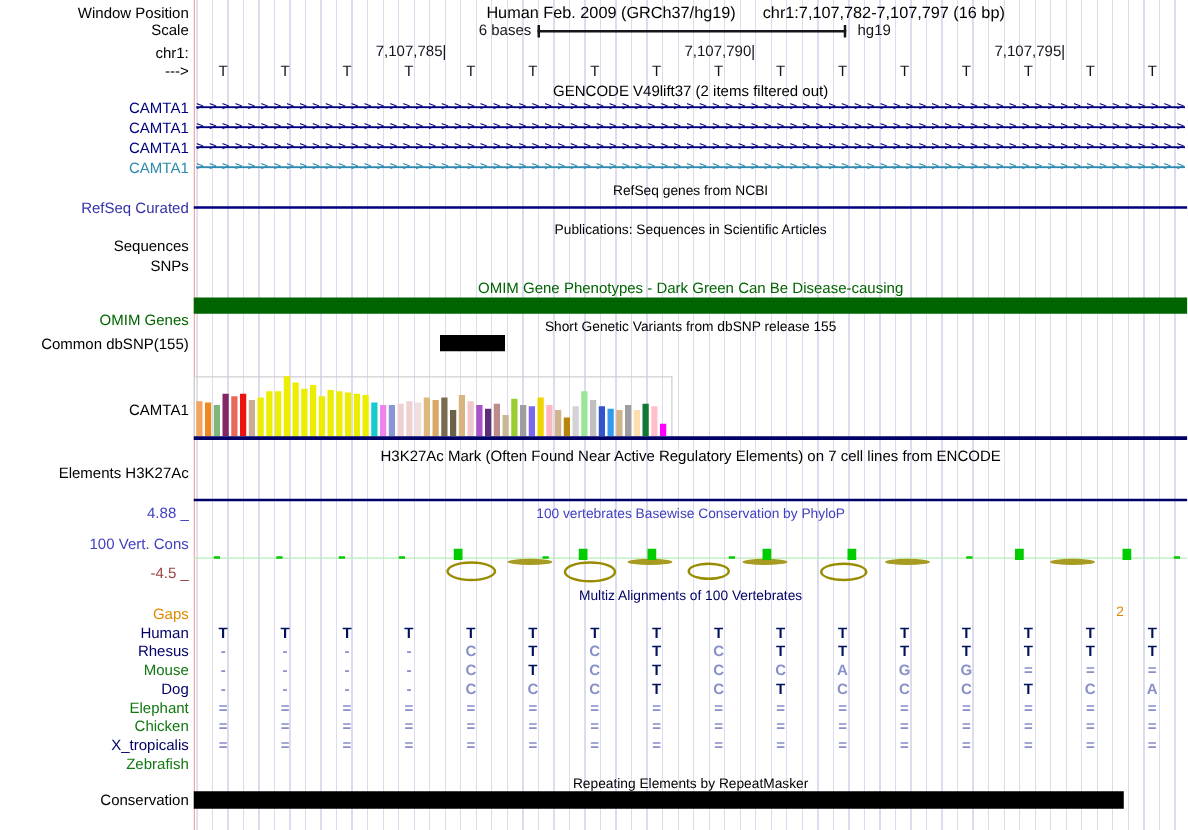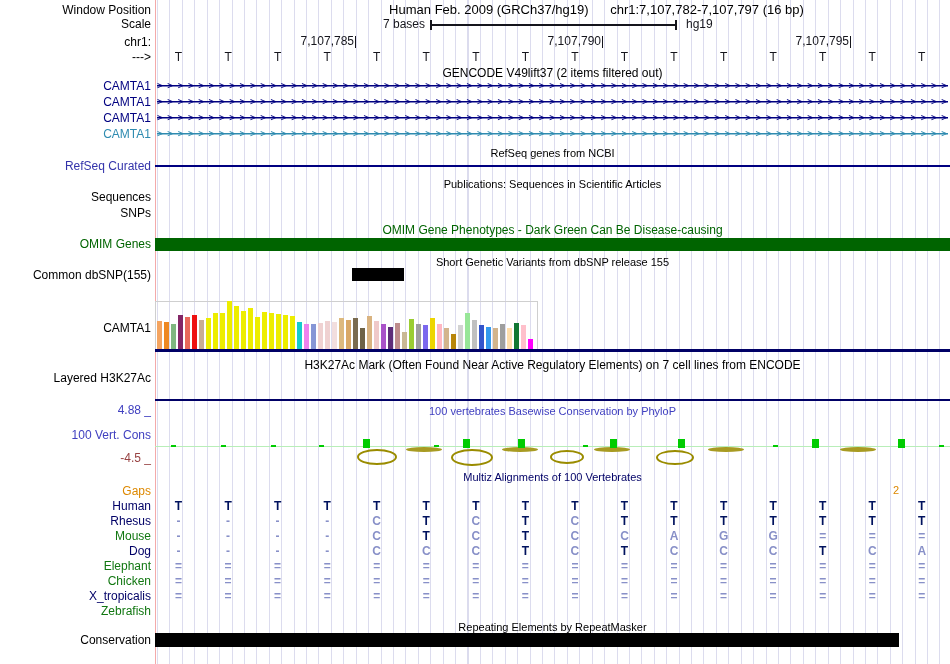--- a/index.html
+++ b/index.html
@@ -39,21 +39,21 @@
   <div class="grid"></div>
   <div class="edge"></div>
 
   <div class="lbl" style="top:3px;">Window Position</div>
   <div class="title" style="top:3px;font-size:13px;padding-left:44px;">
     <span>Human Feb. 2009 (GRCh37/hg19)</span>
     <span style="margin-left:18px;">chr1:7,107,782-7,107,797 (16 bp)</span>
   </div>
 
   <div class="lbl" style="top:17px;">Scale</div>
-  <div class="rulerlabel" style="left:305px;top:18px;">7 bases</div>
+  <div class="rulerlabel" style="left:305px;top:18px;">6 bases</div>
   <div class="hline" style="left:430px;top:24px;width:247px;height:2px;background:#15151c;"></div>
   <div class="hline" style="left:430px;top:20px;width:2px;height:10px;background:#15151c;"></div>
   <div class="hline" style="left:675px;top:20px;width:2px;height:10px;background:#15151c;"></div>
   <div class="rulerlabel" style="left:686px;top:18px;width:60px;text-align:left;">hg19</div>
 
   <div class="lbl" style="top:35px;">chr1:</div>
   <div id="ruler-row">
       <div class="rulerlabel" style="left: 234px; top: 35px;">7,107,785</div>
       <div class="tickmark" style="left: 355px; top: 36px;"></div>
       <div class="rulerlabel" style="left: 481px; top: 35px;">7,107,790</div>
@@ -104,21 +104,21 @@
 
   <div class="title t11" style="top:146px;">RefSeq genes from NCBI</div>
   <div class="lbl" style="top:159px;color:#3333aa;">RefSeq Curated</div>
   <div class="hline" style="left:155px;top:165px;width:795px;height:2px;background:#000080;"></div>
 
   <div class="title t11" style="top:177px;">Publications: Sequences in Scientific Articles</div>
   <div class="lbl" style="top:190px;">Sequences</div>
   <div class="lbl" style="top:206px;">SNPs</div>
 
   <div class="title" style="top:223px;color:#006400;">OMIM Gene Phenotypes - Dark Green Can Be Disease-causing</div>
-  <div class="lbl" style="top:237px;color:#006400;">OMIM Genes</div>
+  <div class="lbl" style="top:249px;color:#006400;">OMIM Genes</div>
   <div class="bar" style="left:155px;top:238px;width:795px;height:13px;background:#006400;"></div>
 
   <div class="title t11" style="top:255px;">Short Genetic Variants from dbSNP release 155</div>
   <div class="lbl" style="top:268px;">Common dbSNP(155)</div>
   <div class="bar" style="left:352px;top:268px;width:52px;height:13px;background:#000;"></div>
 
   <div class="lbl" style="top:321px;">CAMTA1</div>
   <div class="gtexframe"></div>
   <div id="gtex-bars">
       <div style="background: rgb(244, 164, 96); height: 28px;"></div>
@@ -172,21 +172,21 @@
       <div style="background: rgb(210, 180, 140); height: 21px;"></div>
       <div style="background: rgb(158, 158, 158); height: 25px;"></div>
       <div style="background: rgb(255, 222, 173); height: 21px;"></div>
       <div style="background: rgb(17, 119, 51); height: 26px;"></div>
       <div style="background: rgb(255, 192, 203); height: 24px;"></div>
       <div style="background: rgb(255, 0, 255); height: 10px;"></div>
     </div>
   <div class="hline" style="left:155px;top:349px;width:795px;height:3px;background:#000066;"></div>
 
   <div class="title" style="top:358px;">H3K27Ac Mark (Often Found Near Active Regulatory Elements) on 7 cell lines from ENCODE</div>
-  <div class="lbl" style="top:371px;">Layered H3K27Ac</div>
+  <div class="lbl" style="top:371px;">Elements H3K27Ac</div>
   <div class="hline" style="left:155px;top:399px;width:795px;height:2px;background:#000066;"></div>
 
   <div class="title t11" style="top:404px;color:#4040c0;">100 vertebrates Basewise Conservation by PhyloP</div>
   <div class="lbl" style="top:403px;color:#4040c0;">4.88 _</div>
   <div class="lbl" style="top:428px;color:#4040c0;">100 Vert. Cons</div>
   <div class="lbl" style="top:451px;color:#994444;">-4.5 _</div>
   <div class="hline" style="left:155px;top:446px;width:795px;height:1px;background:#b8eeb8;"></div>
   <div id="phylop-marks">
       <div class="ph-tick" style="left: 171px; top: 445px;"></div>
       <div class="ph-tick" style="left: 221px; top: 445px;"></div>

